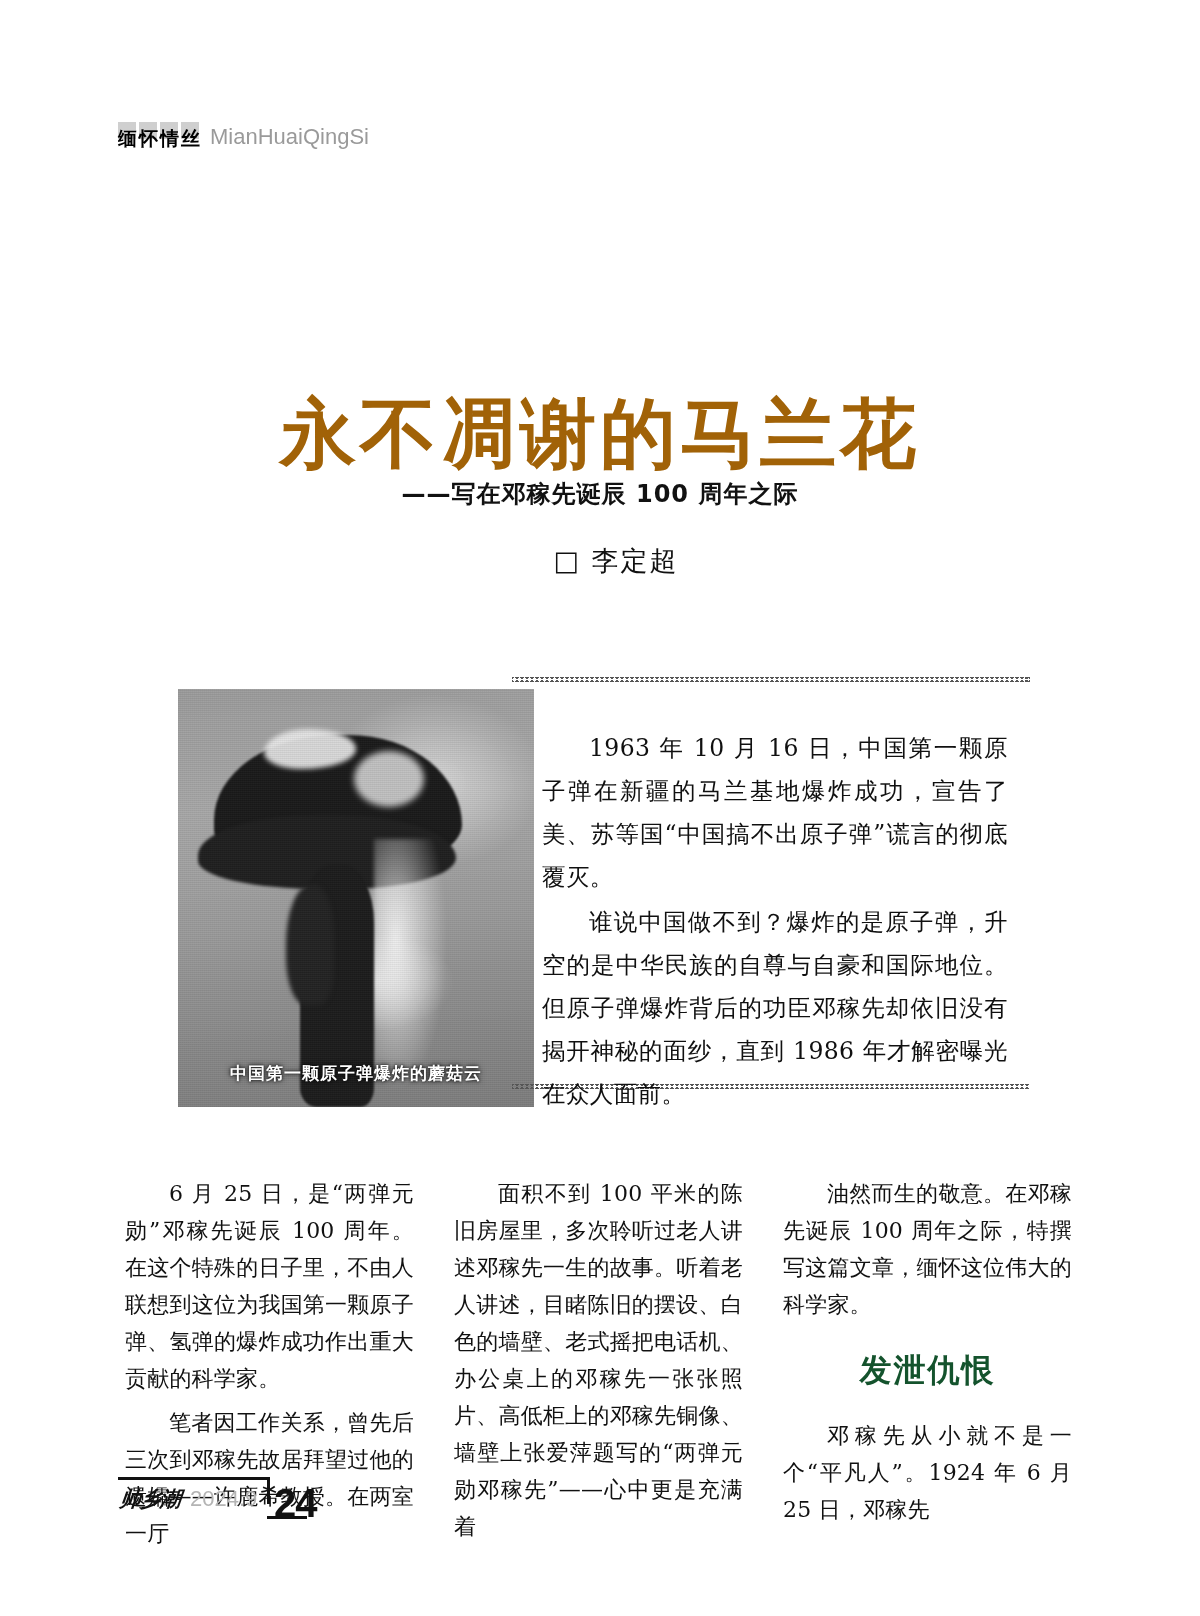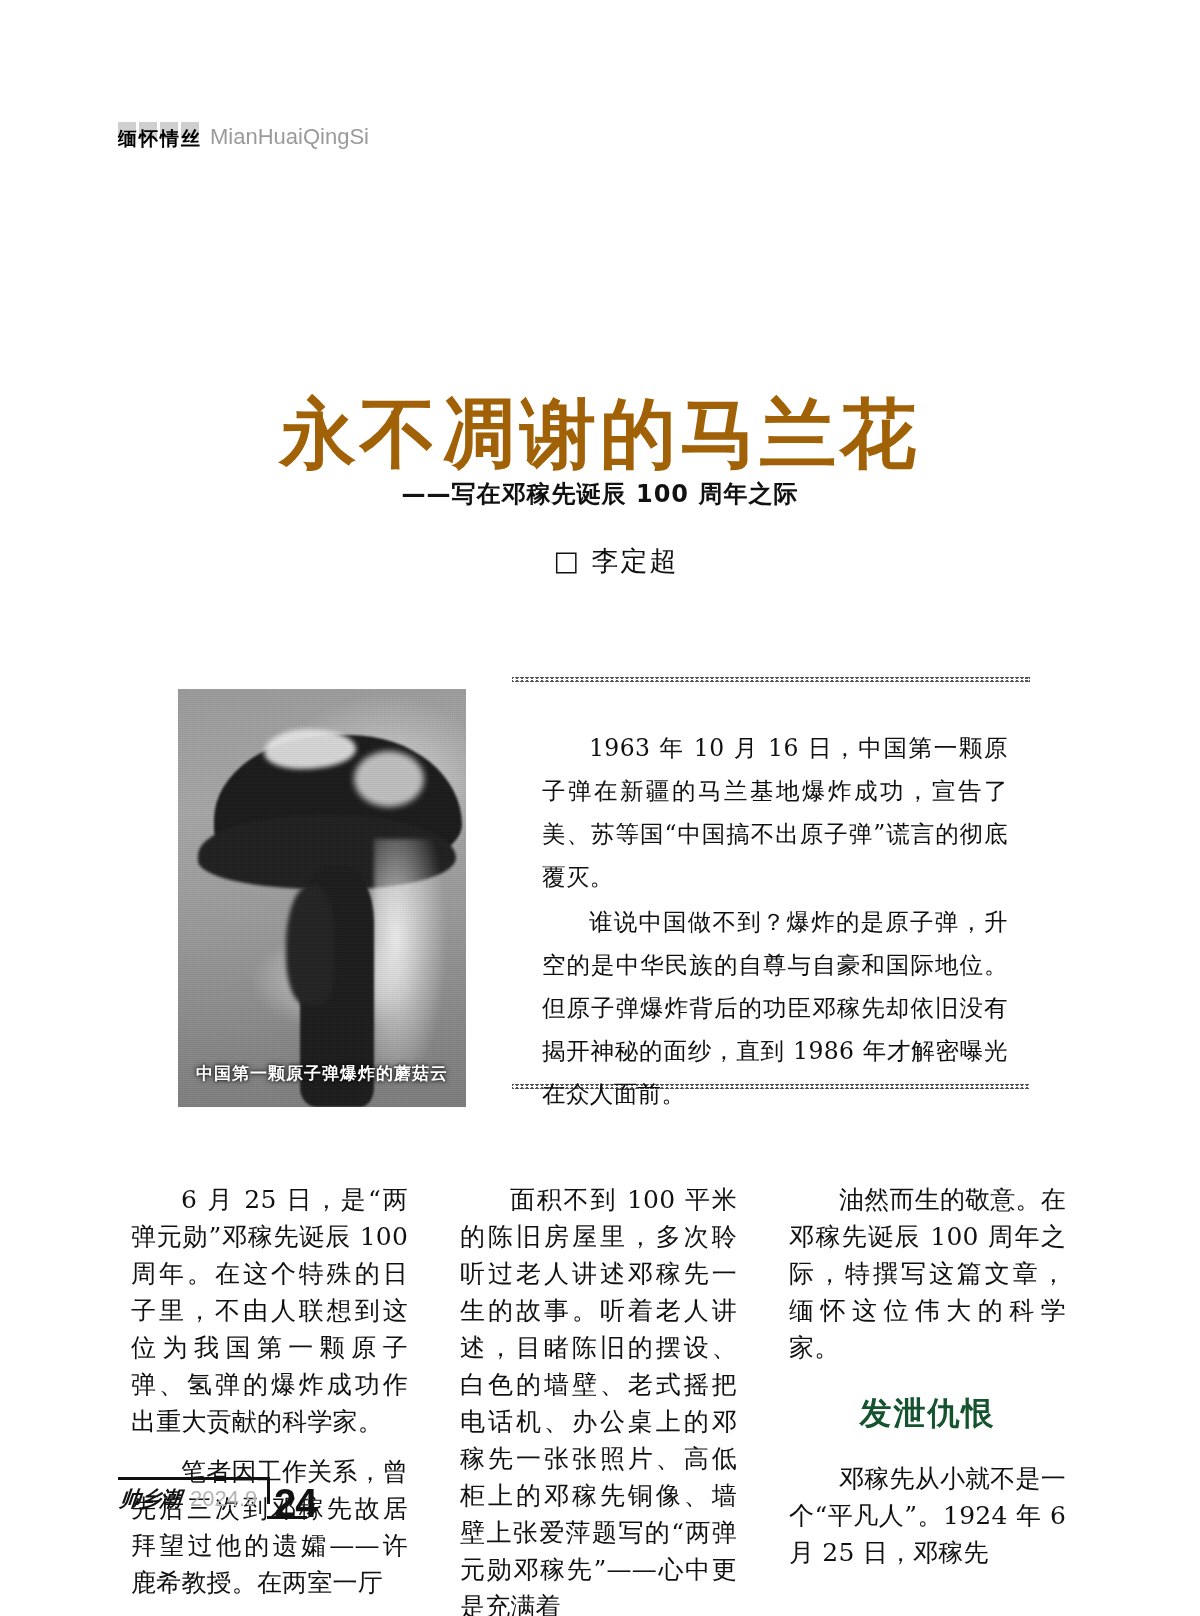--- a/index.html
+++ b/index.html
@@ -101,21 +101,21 @@
     letter-spacing: 2px;
     color: #111;
     margin-left: 32px;
   }
 
   
   .figure {
     position: absolute;
     left: 138px;
     top: 673px;
-    width: 288px;
+    width: 356px;
     height: 418px;
     overflow: hidden;
     background: #8d8d8d;
   }
   .figure .photo {
     position: absolute;
     inset: 0;
     background:
       radial-gradient(ellipse 120px 70px at 54% 70%, rgba(255,255,255,0.55), rgba(255,255,255,0) 70%),
       radial-gradient(ellipse 150px 120px at 72% 22%, rgba(255,255,255,0.5), rgba(255,255,255,0) 72%),
@@ -278,26 +278,26 @@
     top: 1168px;
     width: 962px;
     display: flex;
     gap: 26px;
   }
   .col {
     width: 303px;
   }
   .body-p {
     font-family: "DejaVu Serif", "Liberation Serif", serif;
-    font-size: 25px;
+    font-size: 22px;
     line-height: 37px;
     text-indent: 2em;
     letter-spacing: 0.2px;
     color: #111;
-    margin: 13px;
+    margin: 7px;
     text-align: justify;
     text-justify: inter-ideograph;
   }
   .section-head {
     font-family: "DejaVu Sans", "Liberation Sans", sans-serif;
     font-weight: bold;
     font-size: 32px;
     letter-spacing: 2px;
     text-align: center;
     color: #14532d;

